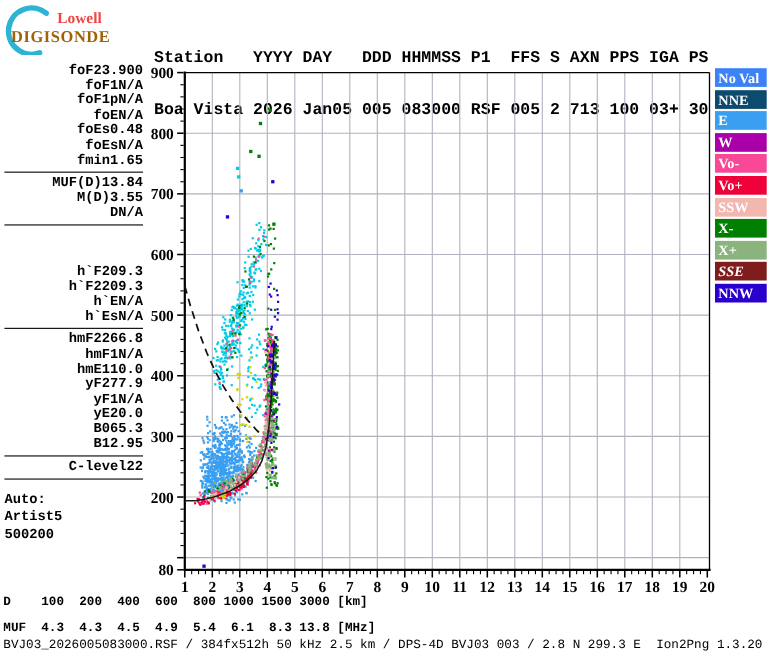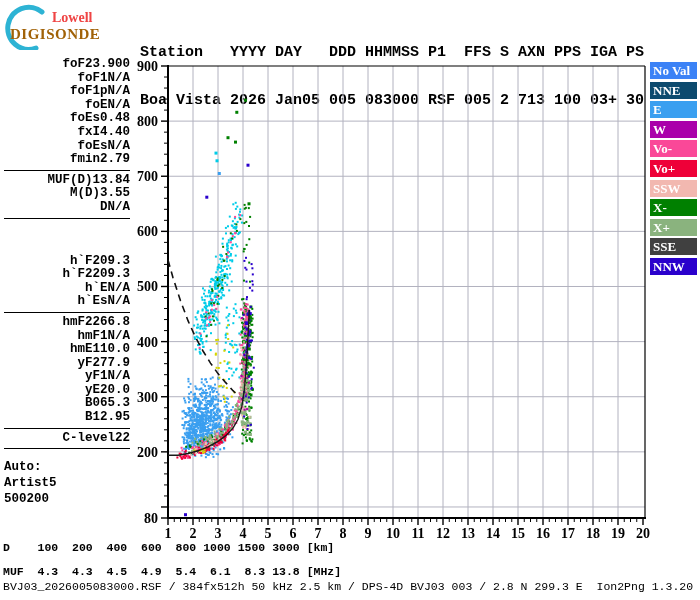--- a/index.html
+++ b/index.html
@@ -60,30 +60,26 @@
         </div>
         <div class="prow">
           <span>foE</span>
           <span>N/A</span>
         </div>
         <div class="prow">
           <span>foEs</span>
           <span>0.48</span>
         </div>
         <div class="prow">
-          <span>fxI</span>
-          <span>4.40</span>
-        </div>
-        <div class="prow">
           <span>foEs</span>
           <span>N/A</span>
         </div>
         <div class="prow">
           <span>fmin</span>
-          <span>2.79</span>
+          <span>1.65</span>
         </div>
       </div>
       <div class="psep"></div>
       <div>
         <div class="prow">
           <span>MUF(D)</span>
           <span>13.84</span>
         </div>
         <div class="prow">
           <span>M(D)</span>
@@ -2513,21 +2509,21 @@
   <div id="legend">
       <div class="legend-item" style="background: #3b82f6;">No Val</div>
       <div class="legend-item" style="background: #0c4a6e;">NNE</div>
       <div class="legend-item" style="background: rgb(58, 159, 240);">E</div>
       <div class="legend-item" style="background: rgb(170, 0, 170);">W</div>
       <div class="legend-item" style="background: rgb(250, 72, 152);">Vo-</div>
       <div class="legend-item" style="background: rgb(238, 0, 56);">Vo+</div>
       <div class="legend-item" style="background: rgb(242, 184, 176);">SSW</div>
       <div class="legend-item" style="background: rgb(0, 128, 0);">X-</div>
       <div class="legend-item" style="background: rgb(138, 179, 126);">X+</div>
-      <div class="legend-item" style="background: #404040;">SSE</div>
+      <div class="legend-item" style="background: #7f1d1d; font-style: italic;">SSE</div>
       <div class="legend-item" style="background: rgb(42, 0, 204);">NNW</div>
     </div>
 
   <div id="footer-d" class="pre">D    100  200  400  600  800 1000 1500 3000 [km]</div>
   <div id="footer-muf" class="pre">MUF  4.3  4.3  4.5  4.9  5.4  6.1  8.3 13.8 [MHz]</div>
   <div id="footer-status" class="pre">BVJ03_2026005083000.RSF / 384fx512h 50 kHz 2.5 km / DPS-4D BVJ03 003 / 2.8 N 299.3 E  Ion2Png 1.3.20</div>
 
 </div>
 
 </body></html>

